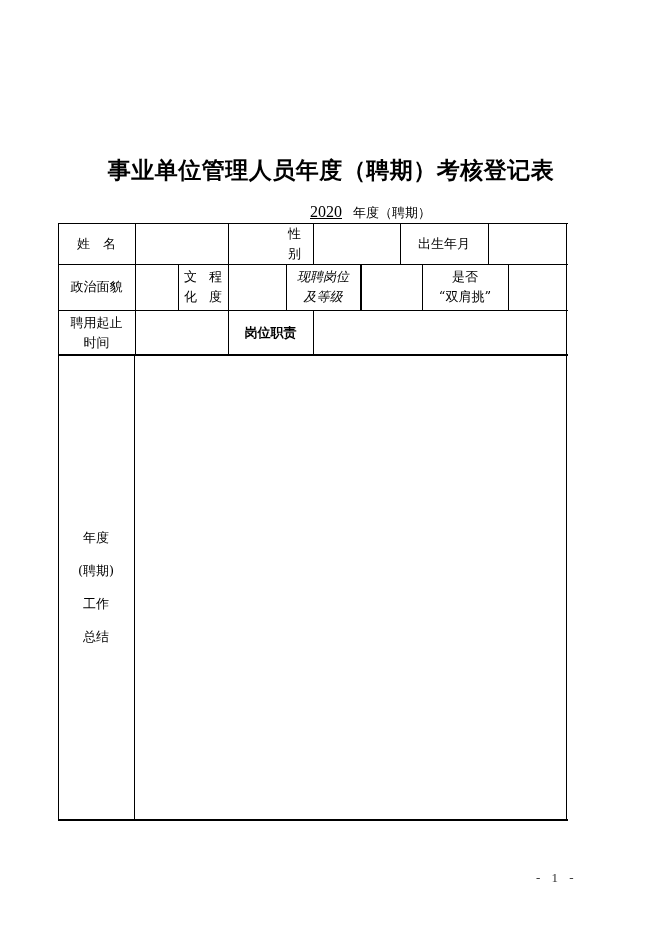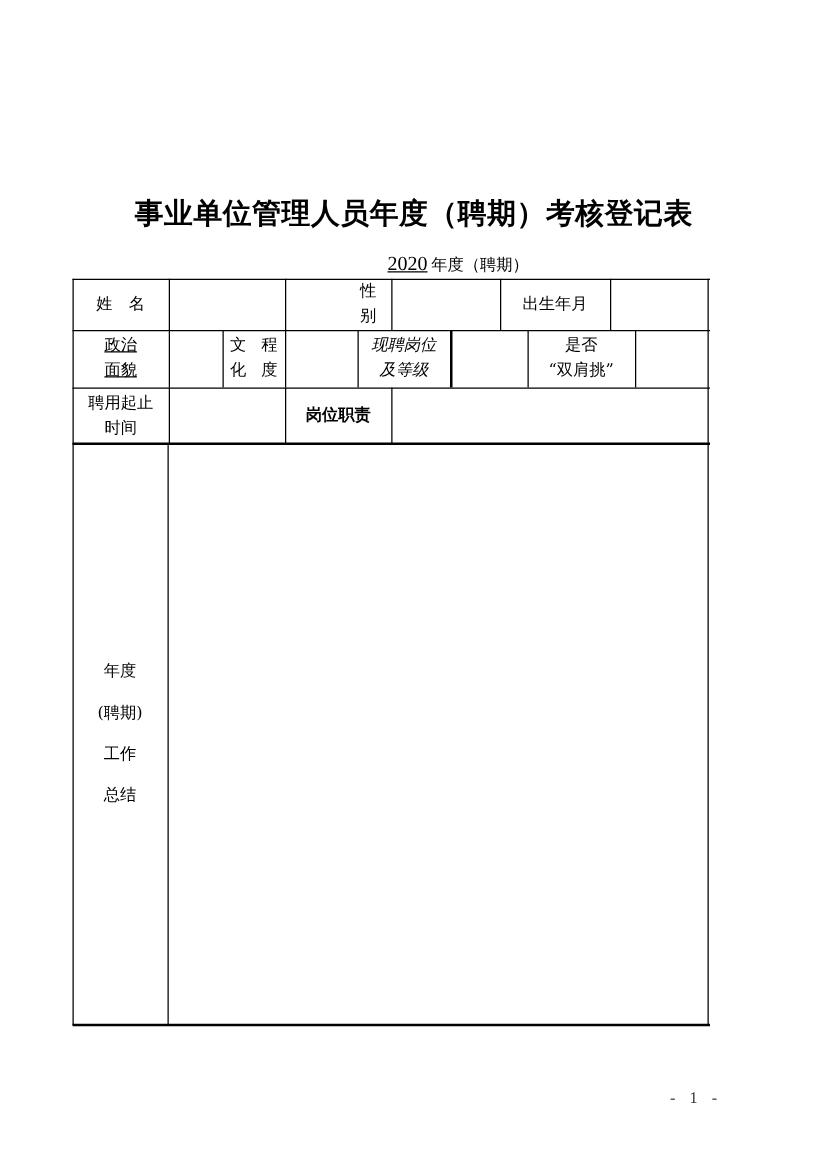--- a/index.html
+++ b/index.html
@@ -4,21 +4,21 @@
 <style>
   html, body { margin:0; padding:0; background:#fff; }
   body { width:662px; height:936px; position:relative; overflow:hidden;
          font-family:"DejaVu Serif","Liberation Serif",serif; color:#000; }
   .title { position:absolute; left:0; width:662px; top:155px; text-align:center;
            font-family:"DejaVu Sans","Liberation Sans",sans-serif; font-weight:bold;
            font-size:23px; letter-spacing:0.5px; }
   .subtitle { position:absolute; left:296px; top:203px; font-size:13px; white-space:nowrap; }
   .subtitle .year { display:inline-block; text-decoration:underline; padding:0 3px 0 14px;
                     font-family:"Liberation Serif",serif; font-size:16px; }
-  .subtitle .suffix { }
+  .subtitle .suffix { margin-left:8px; }
   .page-num { position:absolute; left:536px; top:870px; font-size:13px; color:#333;
               font-family:"Liberation Serif",serif; letter-spacing:4px; }
   .cell { position:absolute; box-sizing:border-box; display:flex; align-items:center;
           justify-content:center; text-align:center; font-size:13px; line-height:20px; }
   .hl { position:absolute; background:#000; height:1px; }
   .vl { position:absolute; background:#000; width:1px; }
   .vertical-label { display:flex; flex-direction:column; align-items:center; gap:13px; }
 </style>
 </head>
 <body>
@@ -59,21 +59,21 @@
 
   <div class="vl" style="left:134px;top:355px;height:465px;"></div>
 
   <div class="cell" style="left:58px;top:223px;width:77px;height:41px;">姓　名</div>
   <div class="cell" style="left:136px;top:224px;width:92px;height:40px;"></div>
   <div class="cell" style="left:228px;top:223px;width:85px;height:41px;padding-left:48px;">性　别</div>
   <div class="cell" style="left:314px;top:224px;width:86px;height:40px;"></div>
   <div class="cell" style="left:400px;top:223px;width:88px;height:41px;">出生年月</div>
   <div class="cell" style="left:489px;top:224px;width:77px;height:40px;"></div>
 
-  <div class="cell" style="left:58px;top:264px;width:77px;height:46px;flex-direction:column;text-decoration:underline;">
+  <div class="cell" style="left:58px;top:264px;width:77px;height:46px;flex-direction:row;">
     <span>政治</span>
     <span>面貌</span>
   </div>
   <div class="cell" style="left:136px;top:265px;width:42px;height:45px;"></div>
   <div class="cell" style="left:178px;top:264px;width:50px;height:46px;flex-direction:row;">
     <span>文化</span>
     <span>程度</span>
   </div>
   <div class="cell" style="left:229px;top:265px;width:57px;height:45px;"></div>
   <div class="cell" style="left:286px;top:264px;width:74px;height:46px;flex-direction:column;font-style:italic;">

